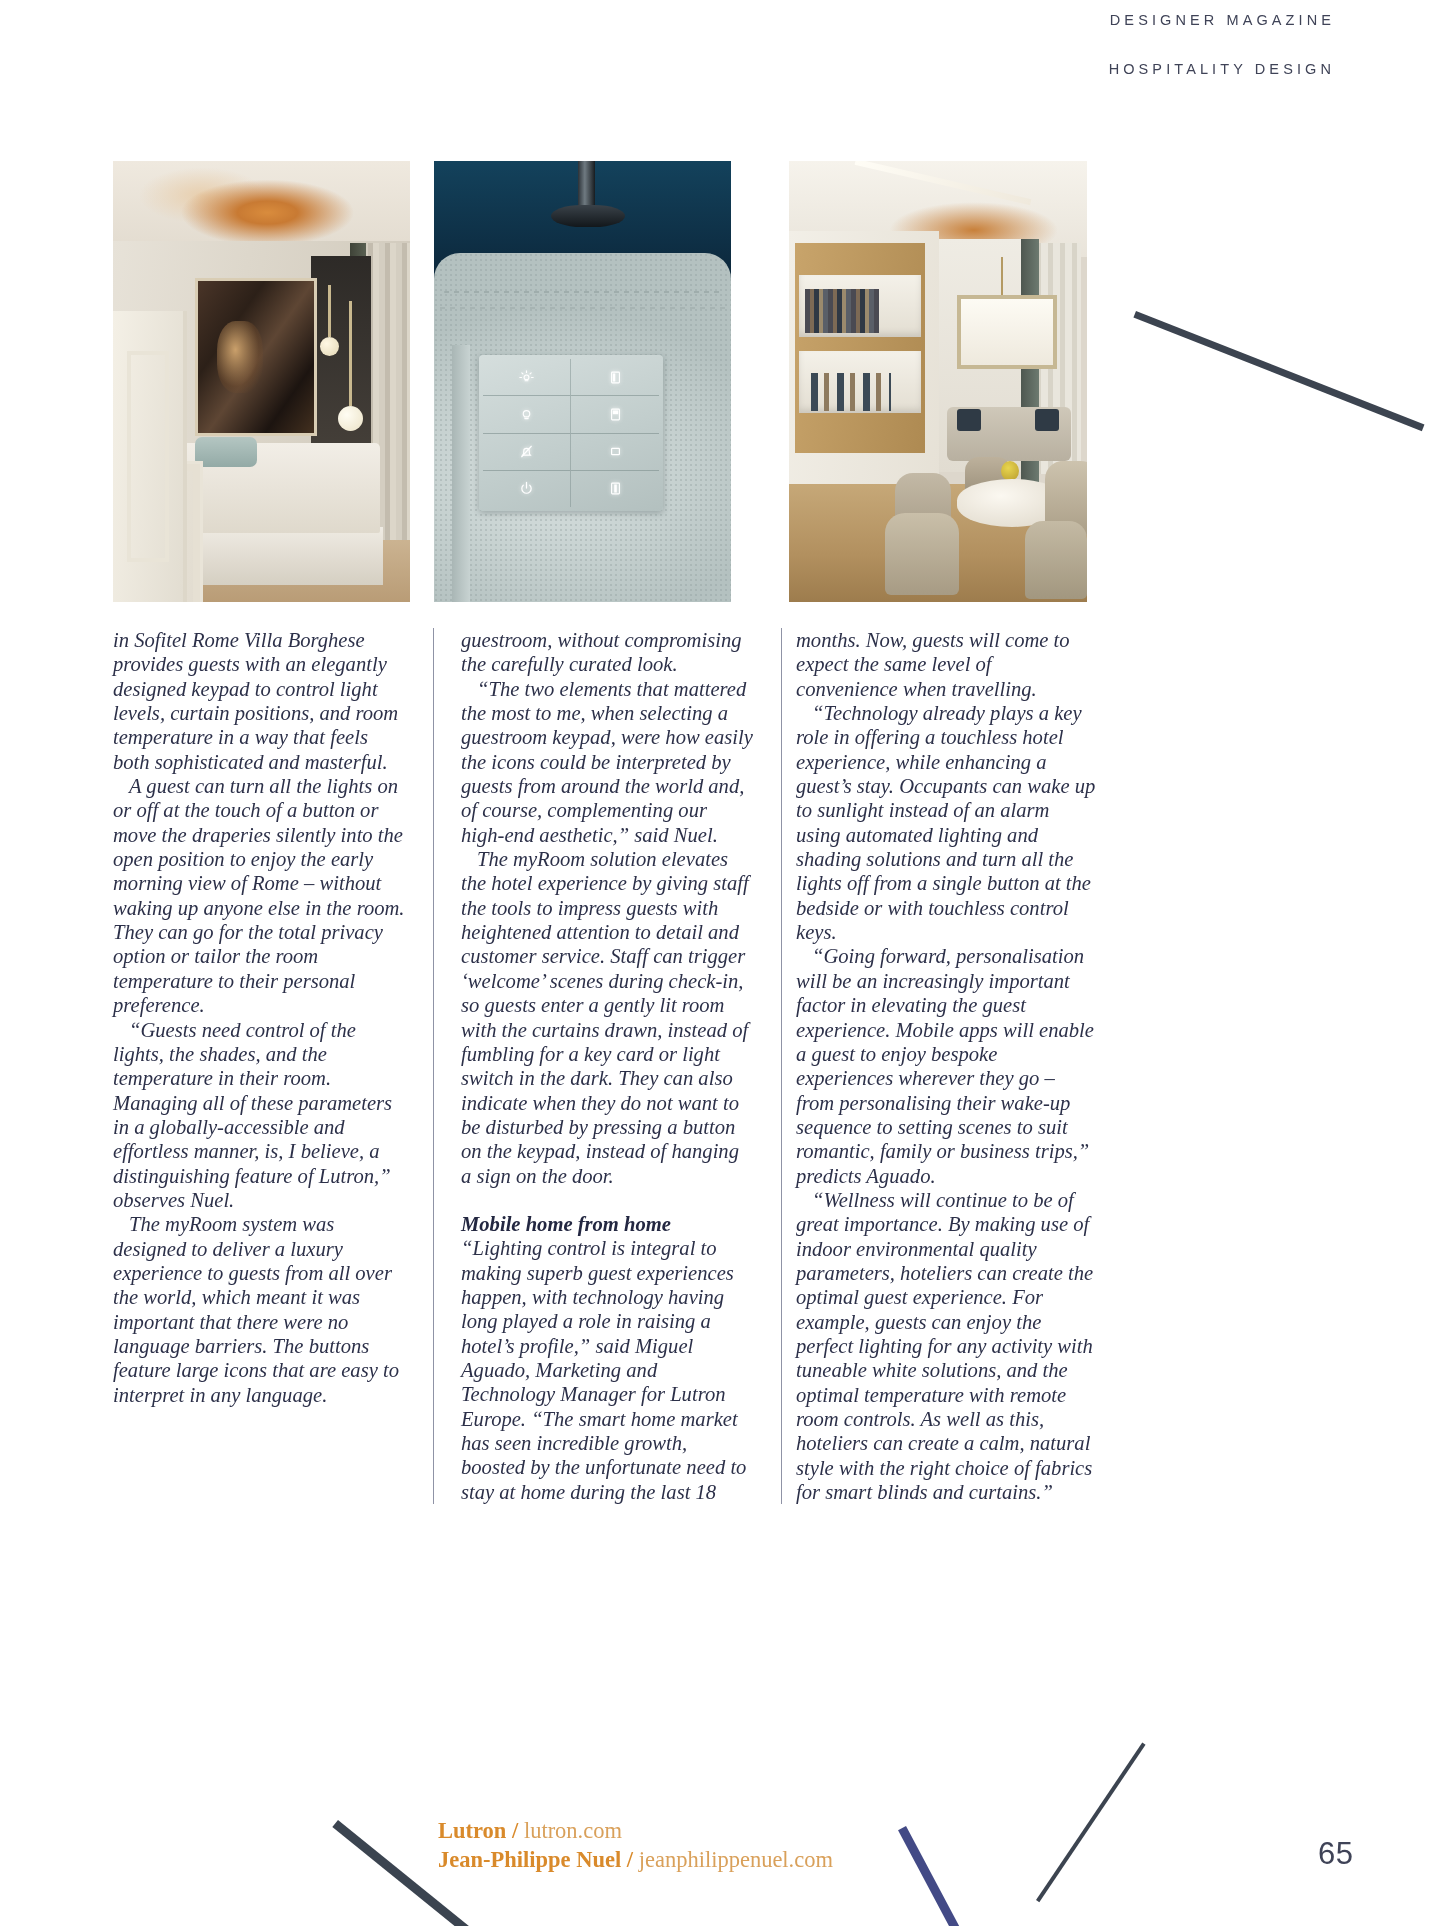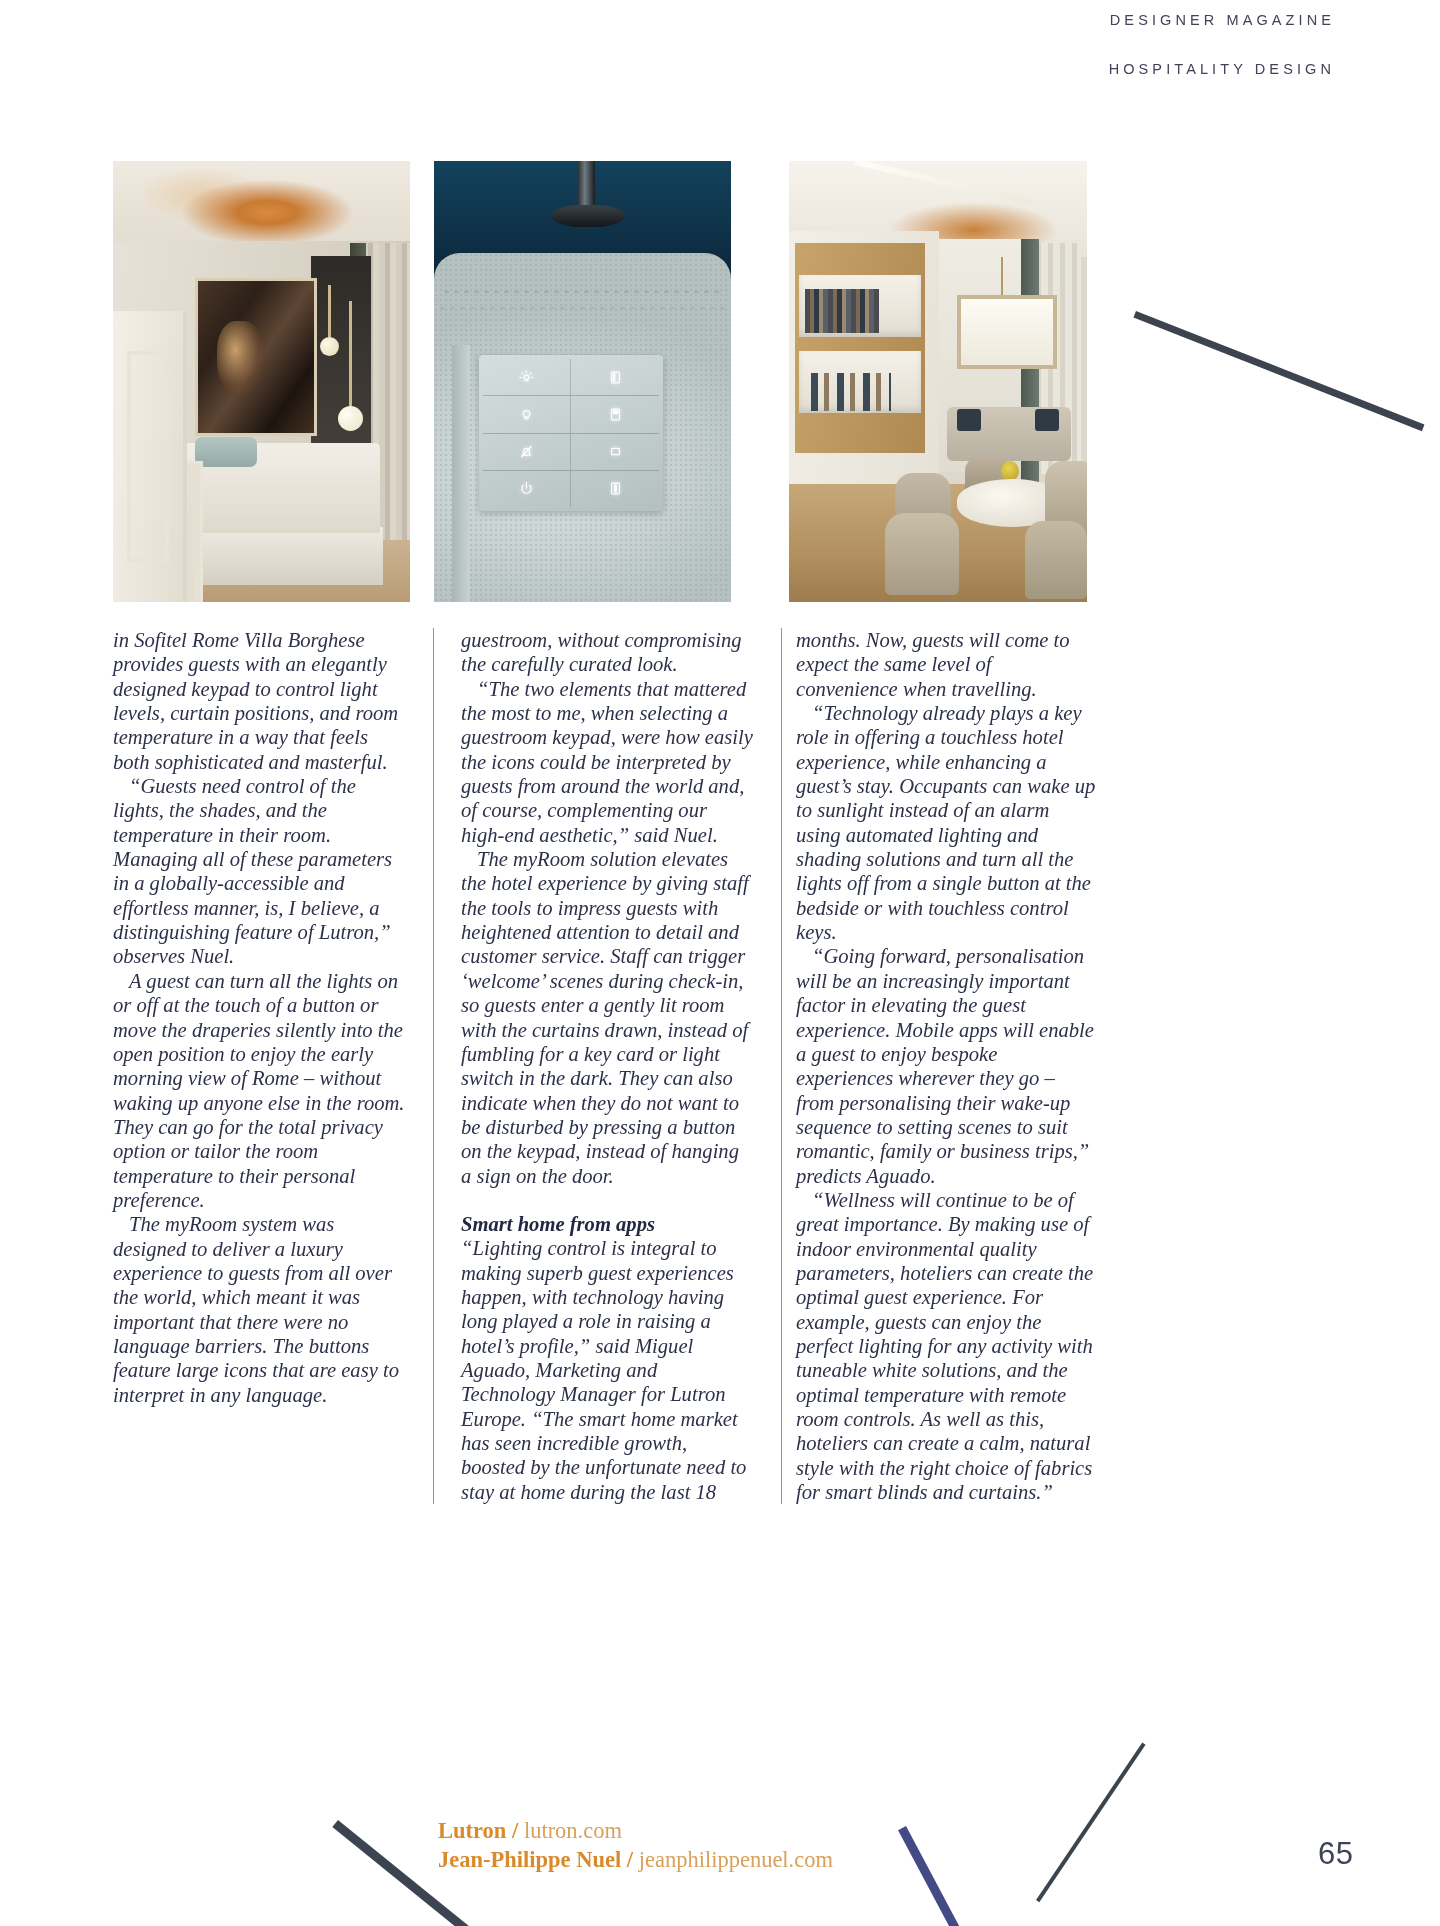--- a/index.html
+++ b/index.html
@@ -565,30 +565,30 @@
     <div class="chairB"></div>
     <div class="chairfront"></div>
     <div class="chairfront2"></div>
   </div>
 </div>
 
 <div class="columns">
 
   <div class="col col-1">
     <p>in Sofitel Rome Villa Borghese provides guests with an elegantly designed keypad to control light levels, curtain positions, and room temperature in a way that feels both sophisticated and masterful.</p>
+    <p class="ind">A guest can turn all the lights on or off at the touch of a button or move the draperies silently into the open position to enjoy the early morning view of Rome – without waking up anyone else in the room. They can go for the total privacy option or tailor the room temperature to their personal preference.</p>
     <p class="ind">“Guests need control of the lights, the shades, and the temperature in their room. Managing all of these parameters in a globally-accessible and effortless manner, is, I believe, a distinguishing feature of Lutron,” observes Nuel.</p>
-    <p class="ind">A guest can turn all the lights on or off at the touch of a button or move the draperies silently into the open position to enjoy the early morning view of Rome – without waking up anyone else in the room. They can go for the total privacy option or tailor the room temperature to their personal preference.</p>
     <p class="ind">The myRoom system was designed to deliver a luxury experience to guests from all over the world, which meant it was important that there were no language barriers. The buttons feature large icons that are easy to interpret in any language.</p>
   </div>
 
   <div class="col col-2">
     <p>guestroom, without compromising the carefully curated look.</p>
     <p class="ind">“The two elements that mattered the most to me, when selecting a guestroom keypad, were how easily the icons could be interpreted by guests from around the world and, of course, complementing our high-end aesthetic,” said Nuel.</p>
     <p class="ind">The myRoom solution elevates the hotel experience by giving staff the tools to impress guests with heightened attention to detail and customer service. Staff can trigger ‘welcome’ scenes during check-in, so guests enter a gently lit room with the curtains drawn, instead of fumbling for a key card or light switch in the dark. They can also indicate when they do not want to be disturbed by pressing a button on the keypad, instead of hanging a sign on the door.</p>
-    <h3>Smart home from apps</h3>
+    <h3>Mobile home from home</h3>
     <p>“Lighting control is integral to making superb guest experiences happen, with technology having long played a role in raising a hotel’s profile,” said Miguel Aguado, Marketing and Technology Manager for Lutron Europe. “The smart home market has seen incredible growth, boosted by the unfortunate need to stay at home during the last 18</p>
   </div>
 
   <div class="col col-3">
     <p>months. Now, guests will come to expect the same level of convenience when travelling.</p>
     <p class="ind">“Technology already plays a key role in offering a touchless hotel experience, while enhancing a guest’s stay. Occupants can wake up to sunlight instead of an alarm using automated lighting and shading solutions and turn all the lights off from a single button at the bedside or with touchless control keys.</p>
     <p class="ind">“Going forward, personalisation will be an increasingly important factor in elevating the guest experience. Mobile apps will enable a guest to enjoy bespoke experiences wherever they go – from personalising their wake-up sequence to setting scenes to suit romantic, family or business trips,” predicts Aguado.</p>
     <p class="ind">“Wellness will continue to be of great importance. By making use of indoor environmental quality parameters, hoteliers can create the optimal guest experience. For example, guests can enjoy the perfect lighting for any activity with tuneable white solutions, and the optimal temperature with remote room controls. As well as this, hoteliers can create a calm, natural style with the right choice of fabrics for smart blinds and curtains.”</p>
   </div>
 </div>

